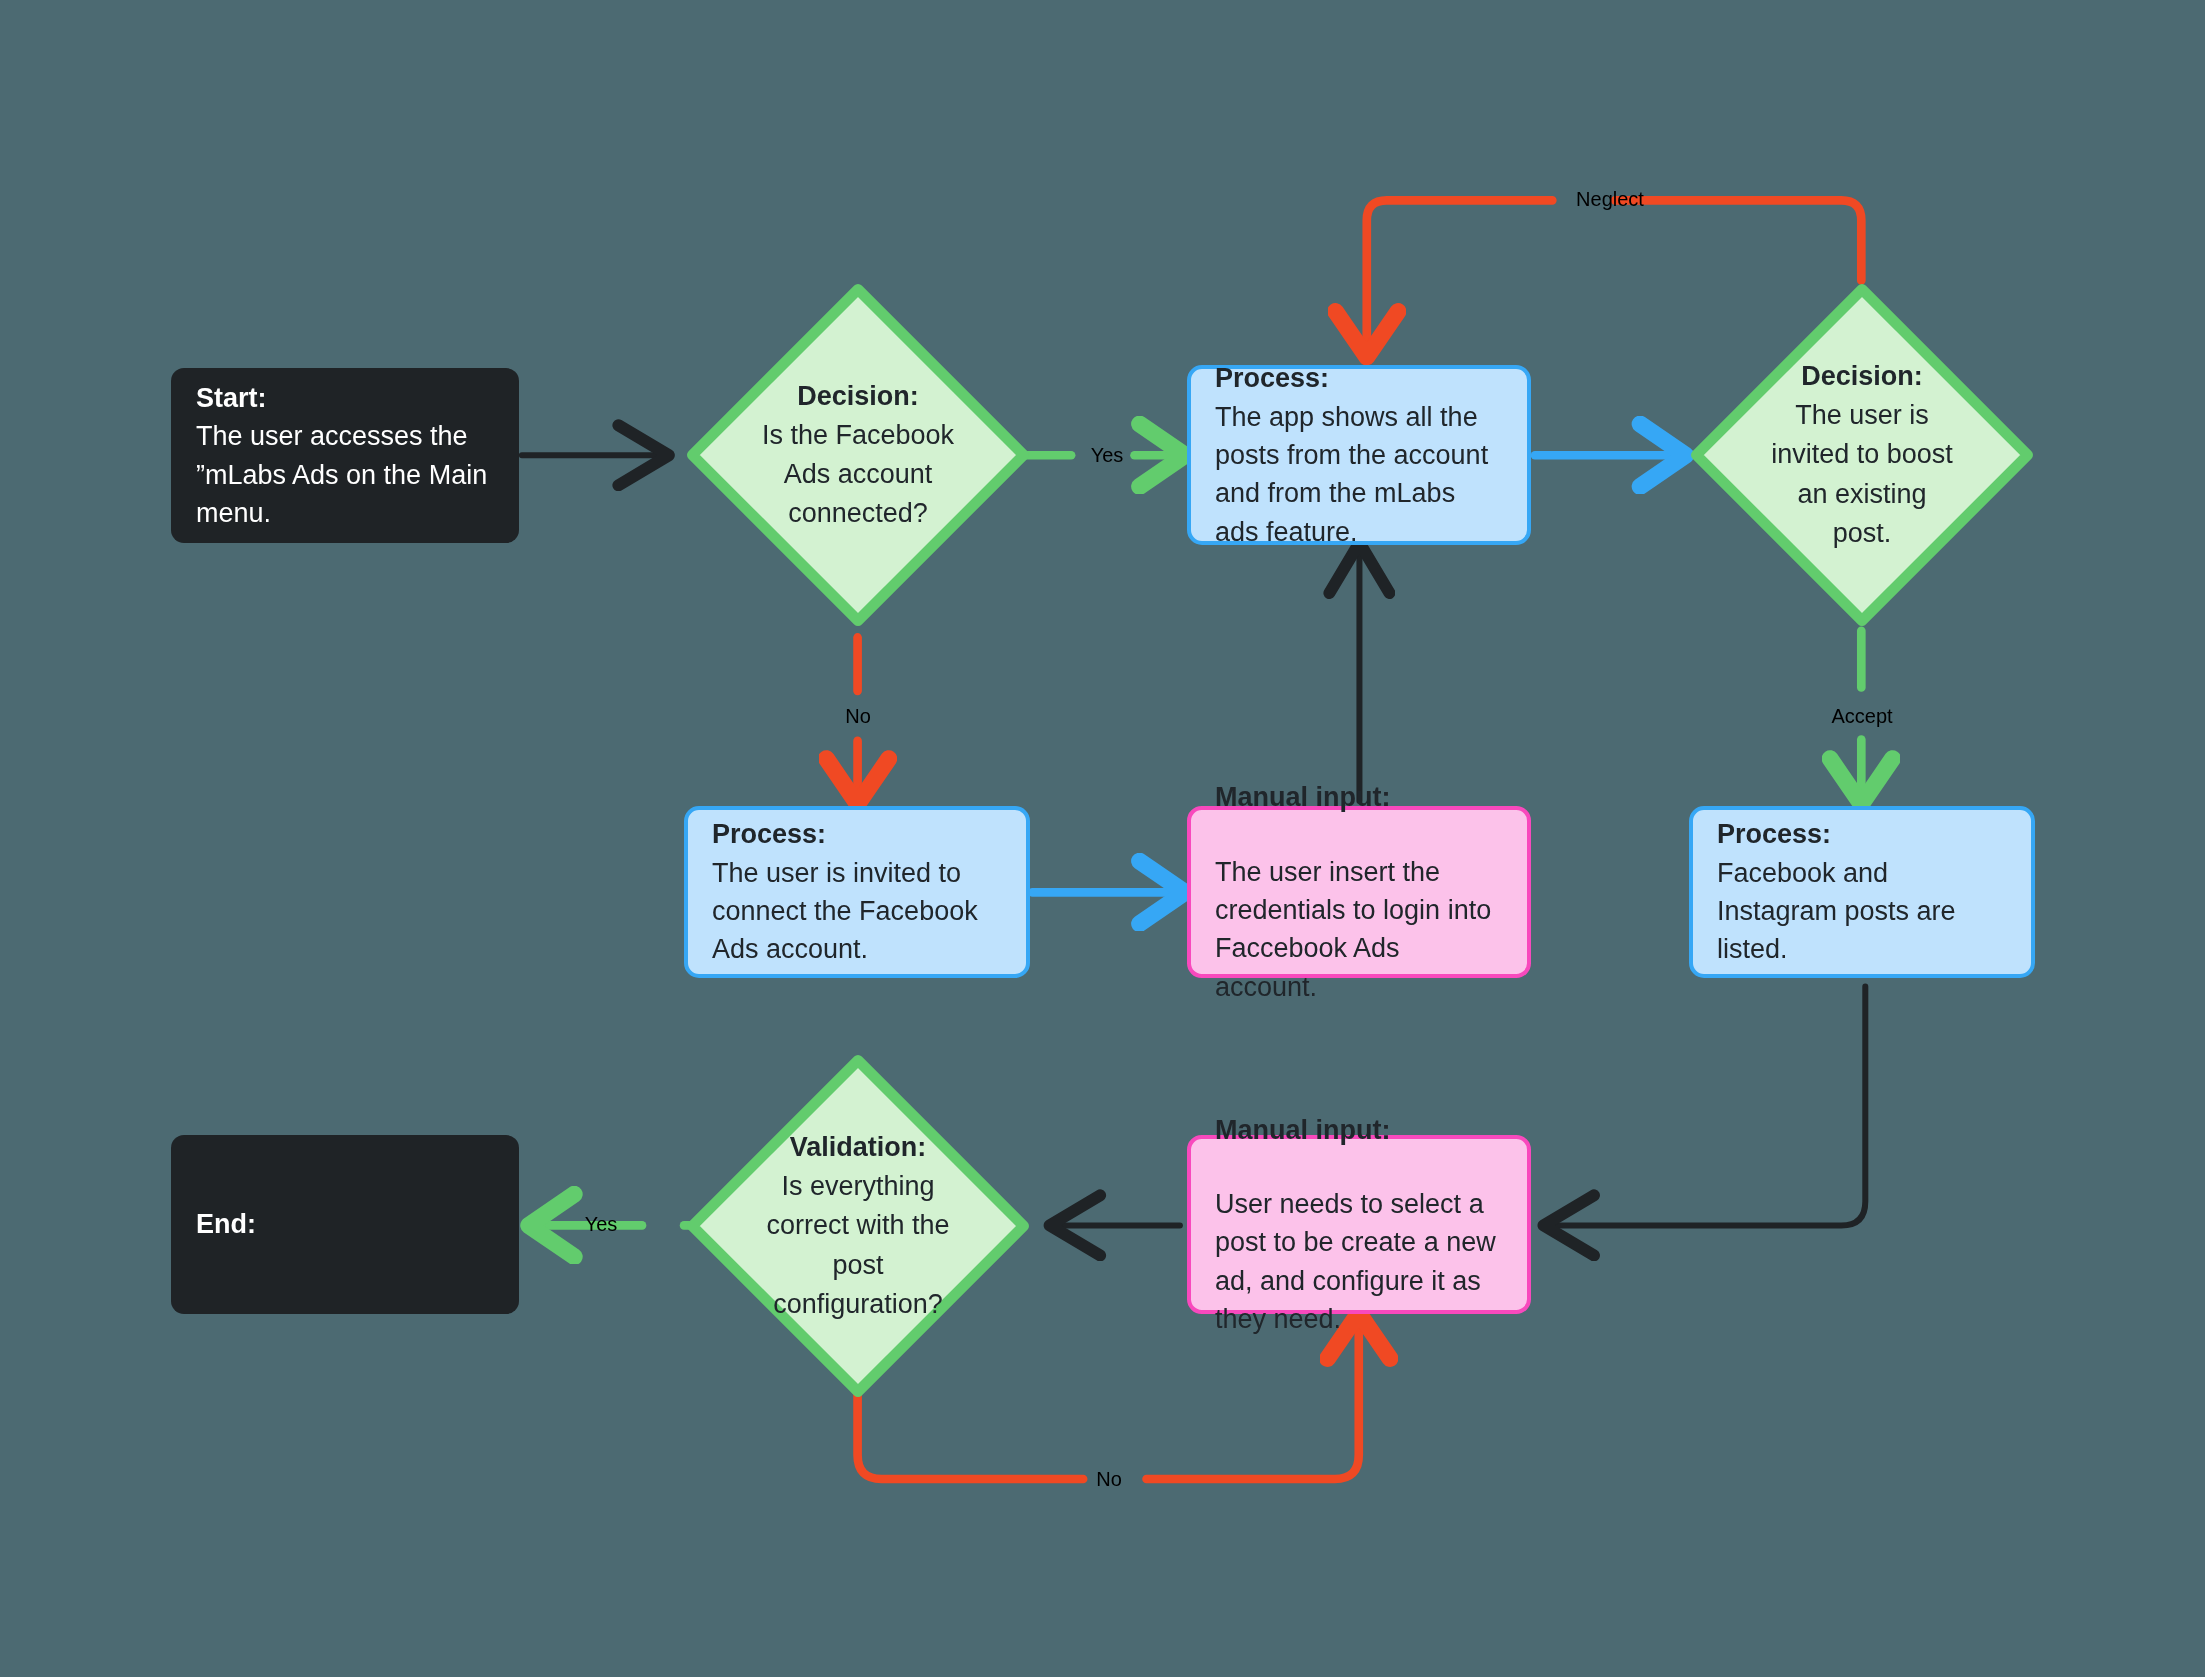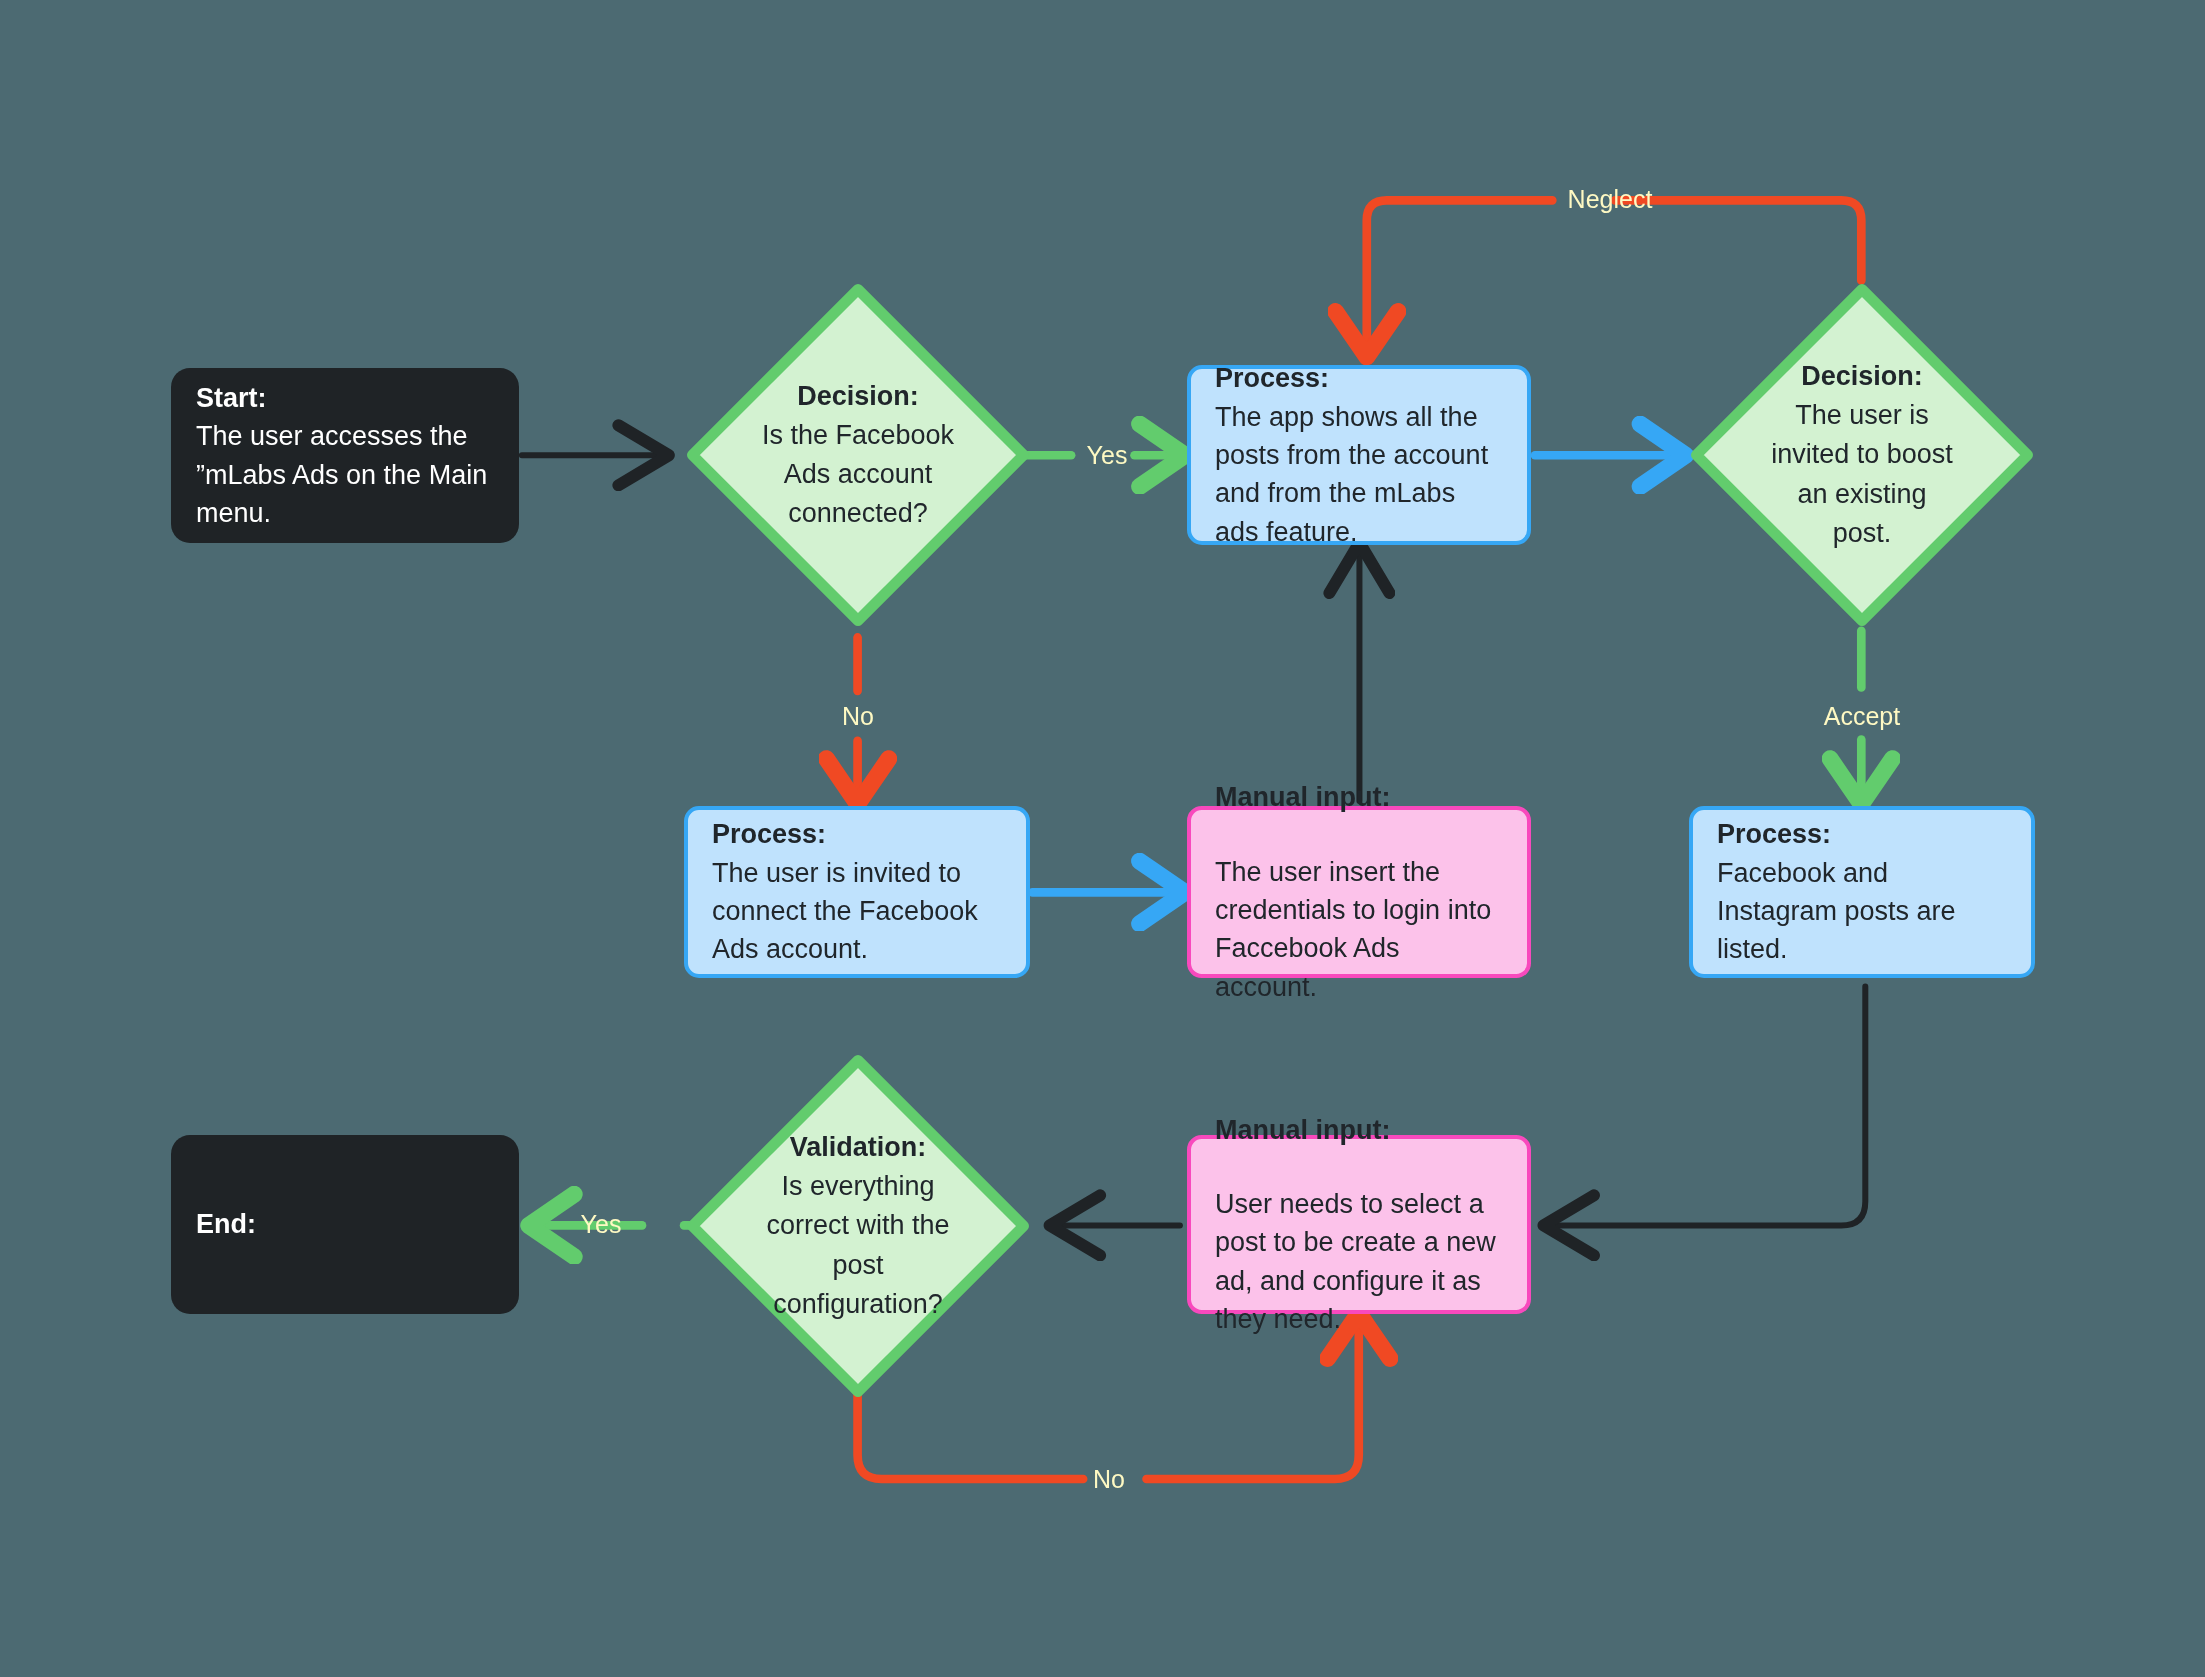--- a/index.html
+++ b/index.html
@@ -21,21 +21,21 @@
     width: 2205px;
     height: 1678px;
   }
   .node {
     position: absolute;
     box-sizing: border-box;
   }
   
   .term {
     background: #1f2326;
-    border-radius: 19px;
+    border-radius: 13px;
     color: #ffffff;
     padding: 23px 25px;
     display: flex;
     flex-direction: column;
     justify-content: center;
     font-size: 27px;
     line-height: 1.42;
   }
   .term .hd {
     font-weight: bold;
@@ -93,22 +93,22 @@
     color: #20262b;
     font-size: 27px;
     line-height: 1.45;
     pointer-events: none;
   }
   .diamond-label .hd { font-weight: bold; }
   .diamond-label .bodyline { display: block; }
   
   .edge-label {
     position: absolute;
-    color: #fef9c3;
-    font-size: 25px;
+    color: #000000;
+    font-size: 20px;
     line-height: 1;
     white-space: nowrap;
     transform: translate(-50%, -50%);
     background: transparent;
   }
 </style>
 </head>
 <body>
 
 <div id="canvas">

